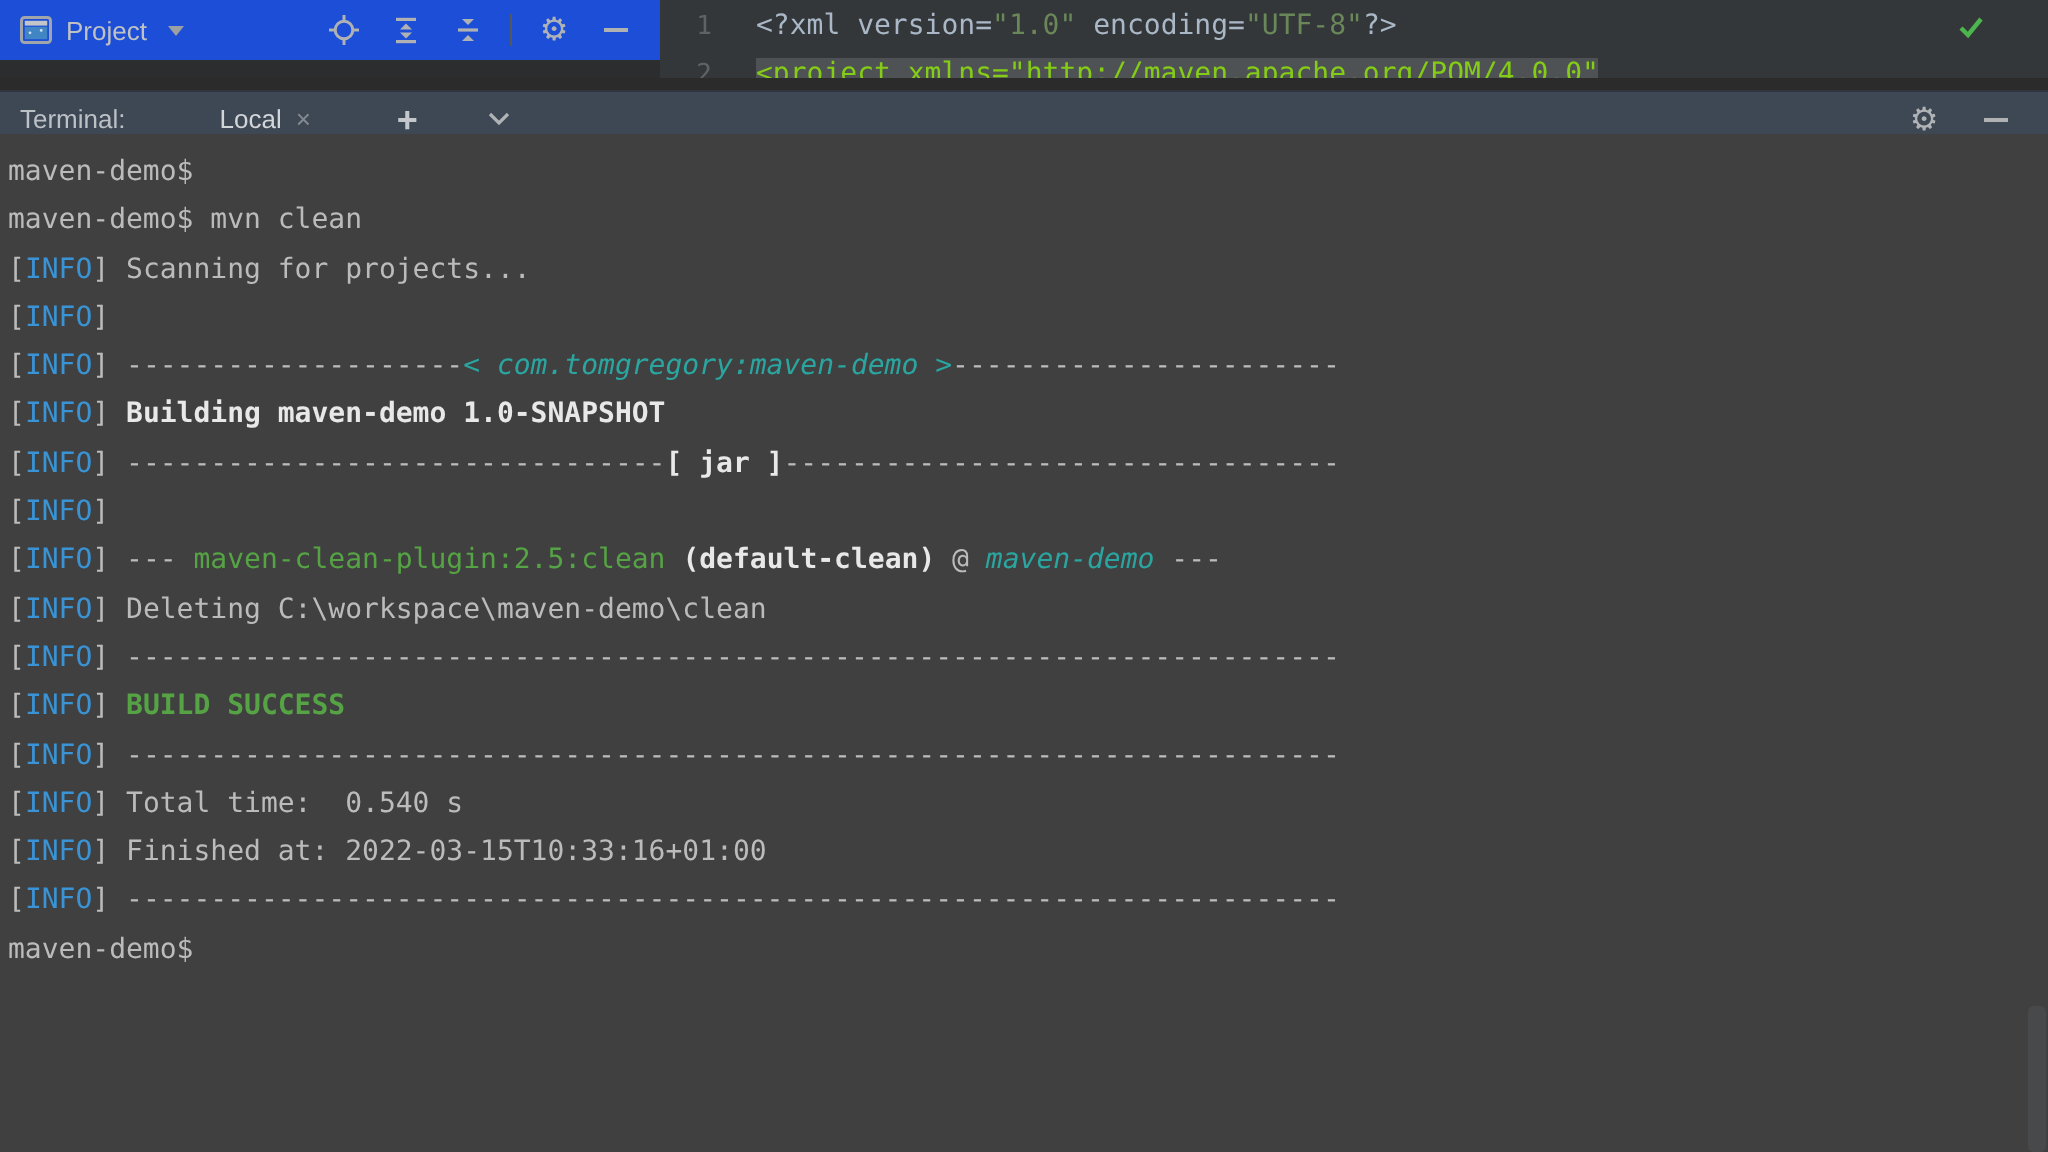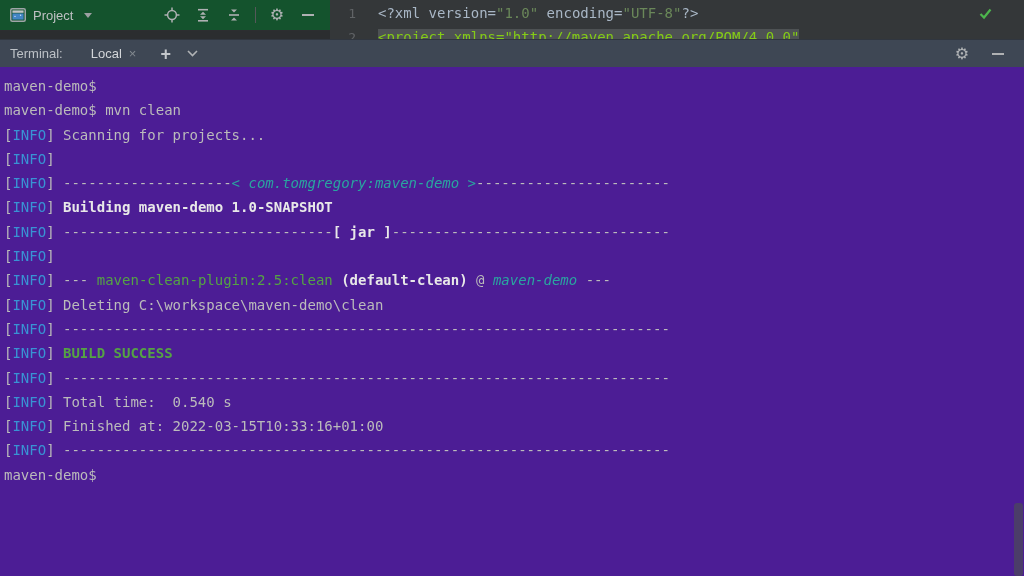--- a/index.html
+++ b/index.html
@@ -1,20 +1,20 @@
 <!DOCTYPE html>
 <html><head>
 <meta charset="utf-8">
 <style>
   html,body{margin:0;padding:0;background:#1e1e1e;}
   #app{position:relative;width:1024px;height:576px;background:#2B2B2B;overflow:hidden;
        font-family:"Liberation Sans",sans-serif;-webkit-font-smoothing:antialiased;}
 
   
-  .topbar{position:absolute;left:0;top:0;width:330px;height:31px;background:#14532d;
+  .topbar{position:absolute;left:0;top:0;width:330px;height:31px;background:#1d4ed8;
           border-bottom:1px solid #2c2e30;box-sizing:border-box;display:flex;align-items:center;gap:20px;}
   .proj-left{display:flex;align-items:center;padding-left:10px;gap:7px;}
   .proj-title{color:#BFC1C3;font-size:13px;}
   .caret-down{width:0;height:0;border-left:4.5px solid transparent;border-right:4.5px solid transparent;
               border-top:5px solid #9DA0A2;margin-left:4px;}
   .proj-actions{margin-left:auto;display:flex;align-items:center;gap:11px;padding-right:12px;}
   .tb-btn{width:20px;height:20px;display:flex;align-items:center;justify-content:center;cursor:default;}
   .vdiv{width:1px;height:16px;background:#55585A;}
   .gear-glyph{color:#B0B3B5;font-size:16px;line-height:16px;font-family:"DejaVu Sans",sans-serif;}
   .minus-glyph{display:inline-block;width:12px;height:2px;background:#AFB1B3;}
@@ -23,33 +23,33 @@
   .editor{position:absolute;left:330px;top:0;width:694px;height:39px;background:#343739;overflow:hidden;
           font-family:"DejaVu Sans Mono",monospace;font-size:14px;}
   .ed-line{position:absolute;left:0;width:100%;height:22px;white-space:pre;display:flex;align-items:center;}
   .ed-line1{top:2px;}
   .ed-line2{top:26px;}
   .gut{display:inline-block;width:18px;padding-left:8px;text-align:right;color:#606366;font-size:13px;}
   .code{margin-left:22px;}
   .check-wrap{position:absolute;right:32px;top:7px;}
 
   
-  .term-header{position:absolute;left:0;top:39px;width:1024px;height:28px;background:#3E4754;
+  .term-header{position:absolute;left:0;top:45px;width:1024px;height:28px;background:#3E4754;
                display:flex;align-items:center;padding:0 10px;box-sizing:border-box;
-               color:#BFC4C9;font-size:13px;border-top:1px solid #30363f;}
+               color:#BFC4C9;font-size:13px;border-top:1px solid #30363f;gap:19px;}
   .term-label{margin-right:10px;color:#BCC1C6;}
   .term-tab{position:relative;height:28px;display:flex;align-items:center;margin-left:8px;padding:4px 10px;color:#D3D6D9;justify-content:center;}
   .term-tab .underline{position:absolute;left:0;bottom:0;width:100%;height:3px;background:#3D7EBE;}
   .tab-close{color:#838A90;font-size:13px;margin-left:7px;}
   .term-plus{margin-left:14px;color:#C3C7CB;font-size:18px;font-weight:bold;line-height:18px;}
   .term-chevron{margin-left:16px;display:flex;align-items:center;}
   .term-actions{margin-left:auto;display:flex;align-items:center;gap:16px;padding-right:6px;}
 
   
-  .terminal{position:absolute;left:0;top:67px;width:1024px;height:509px;background:#4c1d95;
+  .terminal{position:absolute;left:0;top:67px;width:1024px;height:509px;background:#404040;
             font-family:"DejaVu Sans Mono",monospace;font-size:14px;line-height:24.3px;
             padding:7px 0 0 4px;box-sizing:border-box;overflow:hidden;}
   .tline{white-space:pre;height:24.3px;}
   .s-d{color:#BBBBBB;}
   .s-i{color:#3993D4;}
   .s-c{color:#2AA5A0;font-style:italic;}
   .s-g{color:#55A344;}
   .s-gb{color:#55A344;font-weight:bold;}
   .s-b{color:#E8E8E8;font-weight:bold;}
   .s-x{color:#A9B7C6;}

